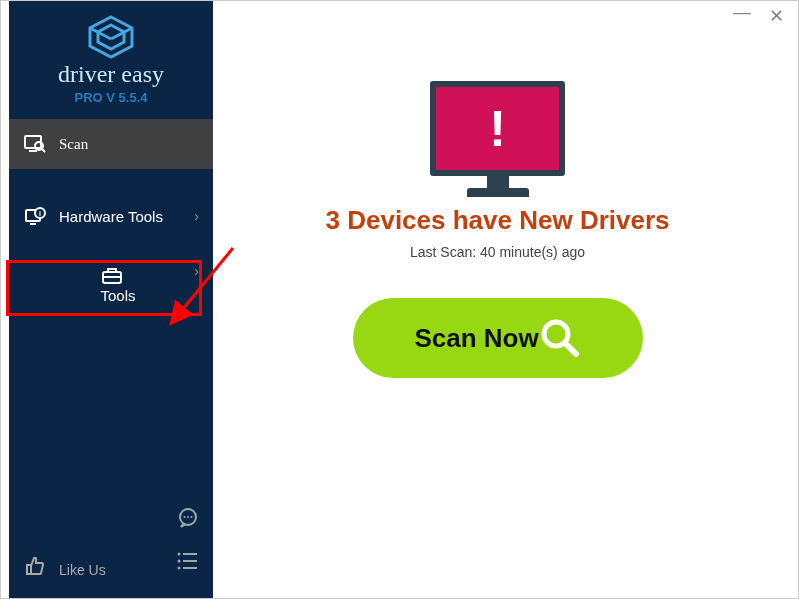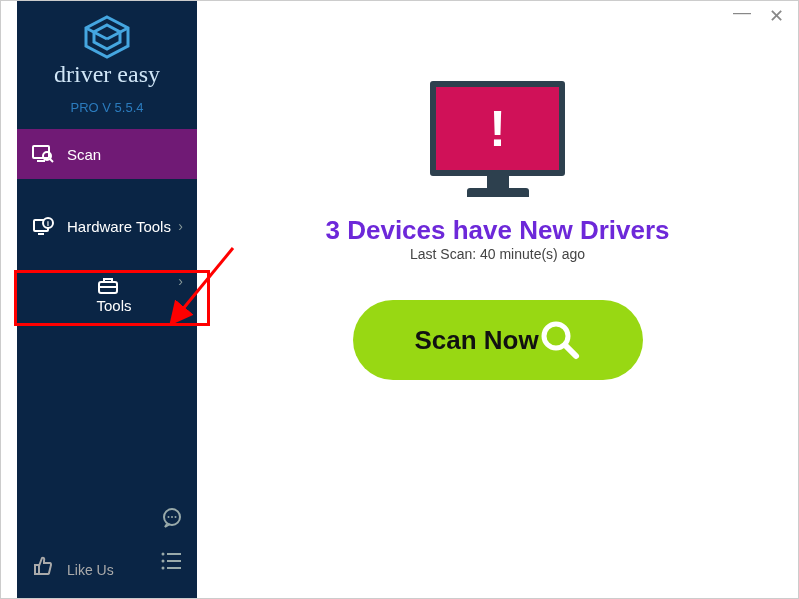--- a/index.html
+++ b/index.html
@@ -11,23 +11,23 @@
       width: 799px;
       height: 599px;
       font-family: "Segoe UI", Arial, sans-serif;
       overflow: hidden;
       border: 1px solid #ccc;
       position: relative;
       background: #fff;
     }
     .sidebar {
       position: absolute;
-      left: 16px;
+      left: 8px;
       top: 0;
-      width: 180px;
+      width: 204px;
       height: 100%;
       background: #0a2545;
     }
     .titlebar {
       position: absolute;
       right: 0;
       top: 0;
       width: calc(100% - 196px);
       height: 30px;
       display: flex;
@@ -71,37 +71,38 @@
     .app-name {
       color: #d0e6f7;
       font-size: 24px;
       font-family: "Segoe Script", cursive;
       font-weight: 500;
       margin-top: 2px;
     }
     .app-version {
       color: #2b7bbd;
       font-size: 13px;
-      font-weight: normal;
-      margin-top: 12px;
+      font-weight: bold;
+      margin-top: 2px;
     }
     .nav-item {
       width: 100%;
       height: 50px;
       display: flex;
       align-items: center;
       color: #fff;
       font-size: 15px;
       padding-left: 14px;
       cursor: pointer;
       position: relative;
       margin-bottom: 22px;
     }
     .nav-item.active {
-      background: #701a75;
+      background: #404040;
+      font-family: Liberation Serif, serif;
     }
     .nav-item .icon-box {
       width: 24px;
       height: 24px;
       display: flex;
       align-items: center;
       justify-content: center;
       margin-right: 12px;
     }
     .nav-item .chev {
@@ -186,28 +187,29 @@
       background: #2d404e;
       margin: 0 auto;
       border-radius: 3px 3px 0 0;
     }
     .exclamation {
       color: #fff;
       font-size: 50px;
       font-weight: bold;
     }
     .headline {
-      color: #6d28d9;
+      color: #c2410c;
       font-size: 26px;
       font-weight: bold;
-      margin-top: 18px;
+      margin-top: 8px;
     }
     .subtext {
       color: #444;
       font-size: 14px;
+      margin-top: 8px;
     }
     .scan-btn {
       margin-top: 38px;
       width: 290px;
       height: 80px;
       background: #98d813;
       border: none;
       border-radius: 40px;
       display: flex;
       align-items: center;

